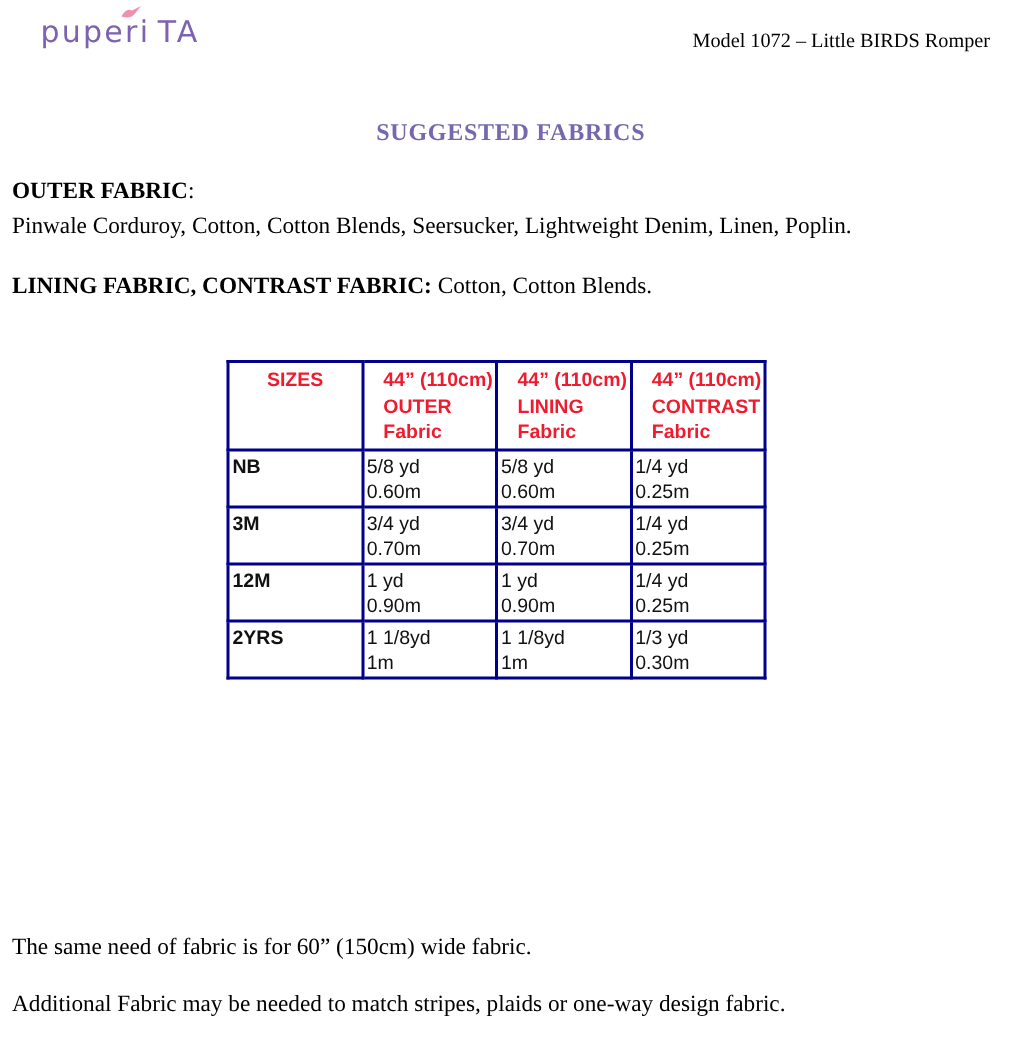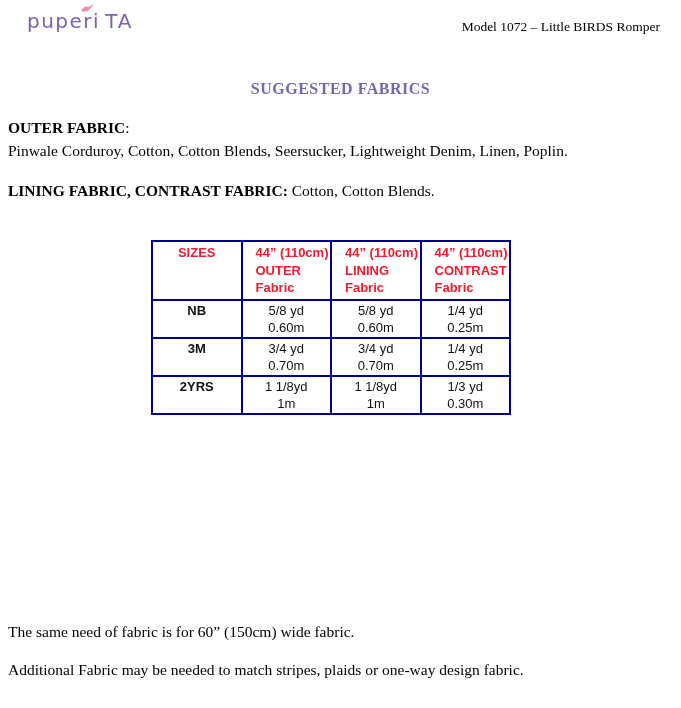--- a/index.html
+++ b/index.html
@@ -38,21 +38,21 @@
     border-collapse:collapse; table-layout:fixed; width:358px;
     font-family:"Liberation Sans", sans-serif; font-size:13px; color:#111111;
   }
   table.fab td, table.fab th {border:2px solid #00008b; overflow:hidden;}
   table.fab col {width:89.5px;}
   th.hcell {
     height:52px; vertical-align:top; text-align:left;
     color:#ee1c2e; font-weight:bold; line-height:17.5px; padding:2px 0 2px 13px;
   }
   th.hcell.c-size {text-align:center; padding-left:0;}
-  td.dcell {height:31px; vertical-align:top; text-align:center; line-height:17px; padding:1px 2px;}
+  td.dcell {height:31px; vertical-align:top; text-align:left; line-height:17px; padding:1px 2px;}
   td.c-size {font-weight:bold;}
 
   
   .footer-line {position:absolute; left:8px; font-size:15.5px;margin-top:32px;}
   .footer-1 {top:591px;}
   .footer-2 {top:629px;}
 </style>
 </head>
 <body>
 
@@ -131,20 +131,35 @@
           <td class="dcell">
               <div>3/4 yd</div>
               <div>0.70m</div>
             </td>
           <td class="dcell">
               <div>1/4 yd</div>
               <div>0.25m</div>
             </td>
         </tr>
         <tr>
+          <td class="dcell c-size">12M</td>
+          <td class="dcell">
+              <div>1 yd</div>
+              <div>0.90m</div>
+            </td>
+          <td class="dcell">
+              <div>1 yd</div>
+              <div>0.90m</div>
+            </td>
+          <td class="dcell">
+              <div>1/4 yd</div>
+              <div>0.25m</div>
+            </td>
+        </tr>
+        <tr>
           <td class="dcell c-size">2YRS</td>
           <td class="dcell">
               <div>1 1/8yd</div>
               <div>1m</div>
             </td>
           <td class="dcell">
               <div>1 1/8yd</div>
               <div>1m</div>
             </td>
           <td class="dcell">

